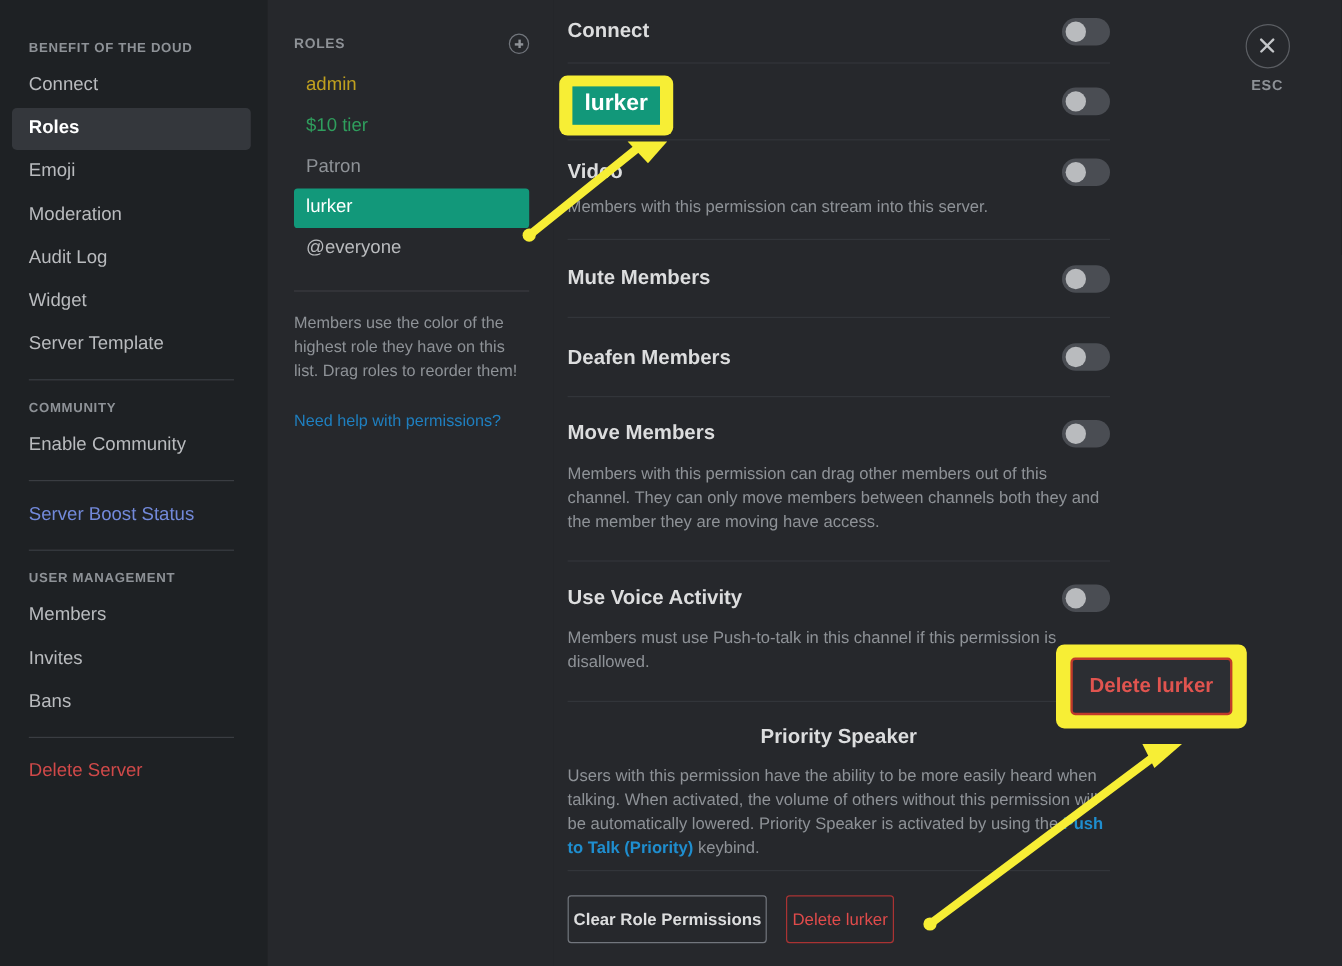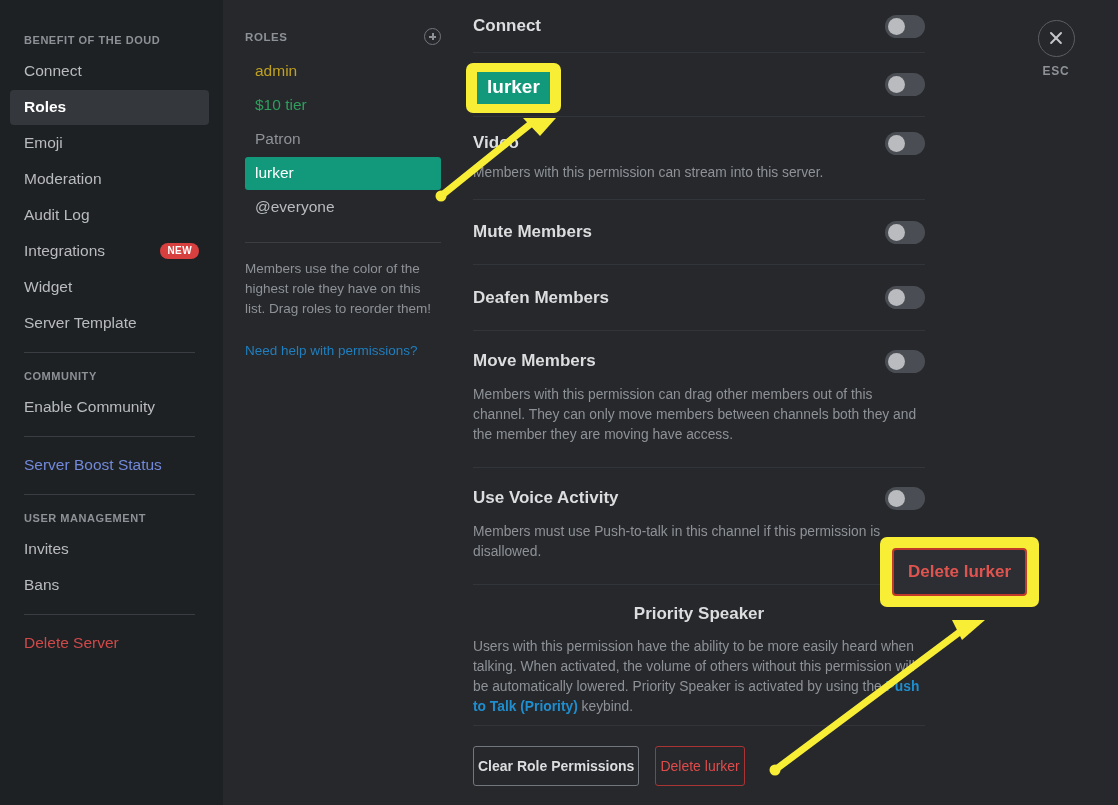--- a/index.html
+++ b/index.html
@@ -173,24 +173,20 @@
       <div class="side-item">
         <span>Emoji</span>
       </div>
       <div class="side-item">
         <span>Moderation</span>
       </div>
       <div class="side-item">
         <span>Audit Log</span>
       </div>
       <div class="side-item">
-        <span>Integrations</span>
-        <span class="badge-new">NEW</span>
-      </div>
-      <div class="side-item">
         <span>Widget</span>
       </div>
       <div class="side-item">
         <span>Server Template</span>
       </div>
 
       <div class="side-divider"></div>
 
       <div class="side-header">COMMUNITY</div>
       <div class="side-item">
@@ -199,20 +195,23 @@
 
       <div class="side-divider"></div>
 
       <div class="side-item accent-blurple">
         <span>Server Boost Status</span>
       </div>
 
       <div class="side-divider"></div>
 
       <div class="side-header">USER MANAGEMENT</div>
+      <div class="side-item">
+        <span>Members</span>
+      </div>
       <div class="side-item">
         <span>Invites</span>
       </div>
       <div class="side-item">
         <span>Bans</span>
       </div>
 
       <div class="side-divider"></div>
 
       <div class="side-item accent-red">

